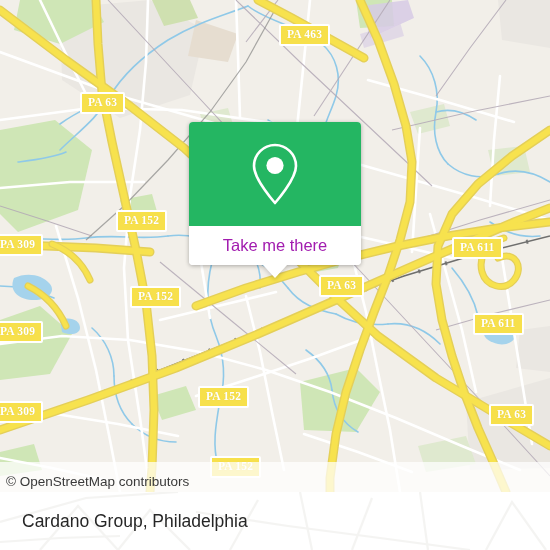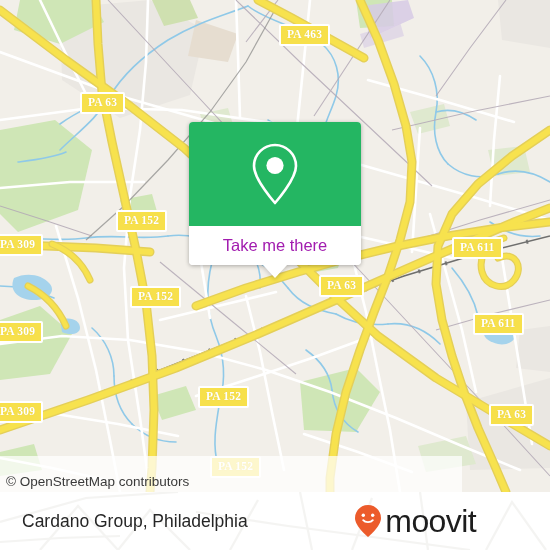--- a/index.html
+++ b/index.html
@@ -61,22 +61,22 @@
     text-shadow:
        1px 0 2px #f2efe9, -1px 0 2px #f2efe9,
        0 1px 2px #f2efe9, 0 -1px 2px #f2efe9;
   }
 
   
   #attribution {
     position: absolute;
     left: 0;
     bottom: 0;
-    width: 462px;
-    padding: 18px 0 3px 6px;
+    width: 550px;
+    padding: 12px 0 3px 6px;
     box-sizing: border-box;
     font-family: "Liberation Sans", sans-serif;
     font-size: 13.5px;
     color: #3a3a3a;
     background: rgba(255,255,255,0.72);
   }
 
   
   #popup {
     position: absolute;
@@ -375,25 +375,16 @@
         <path d="M300,0 L312,58"></path>
         <path d="M352,58 L372,6"></path>
         <path d="M196,20 L288,34 L380,46 L470,58"></path>
         <path d="M420,0 L428,58"></path>
         <path d="M486,58 L512,10 L546,58"></path>
         <path d="M0,50 L60,46 L120,44"></path>
       </g>
     </svg>
     <div id="footer-inner">
       <div id="footer-title">Cardano Group, Philadelphia</div>
-      <div id="brand">
-        <svg width="30" height="34" viewBox="0 0 30 34">
-          <path d="M15 1 C7.8 1 2 6.8 2 14 C2 22.6 15 33 15 33 C15 33 28 22.6 28 14 C28 6.8 22.2 1 15 1 Z" fill="#ec5b2b"></path>
-          <circle cx="10.3" cy="11.2" r="1.7" fill="#ffffff"></circle>
-          <circle cx="19.7" cy="11.2" r="1.7" fill="#ffffff"></circle>
-          <path d="M10.2 16.2 C12.2 18.8 17.8 18.8 19.8 16.2" fill="none" stroke="#ffffff" stroke-width="1.9" stroke-linecap="round"></path>
-        </svg>
-        <span id="brand-word">moovit</span>
-      </div>
     </div>
   </div>
 
 </div>
 
 </body></html>

